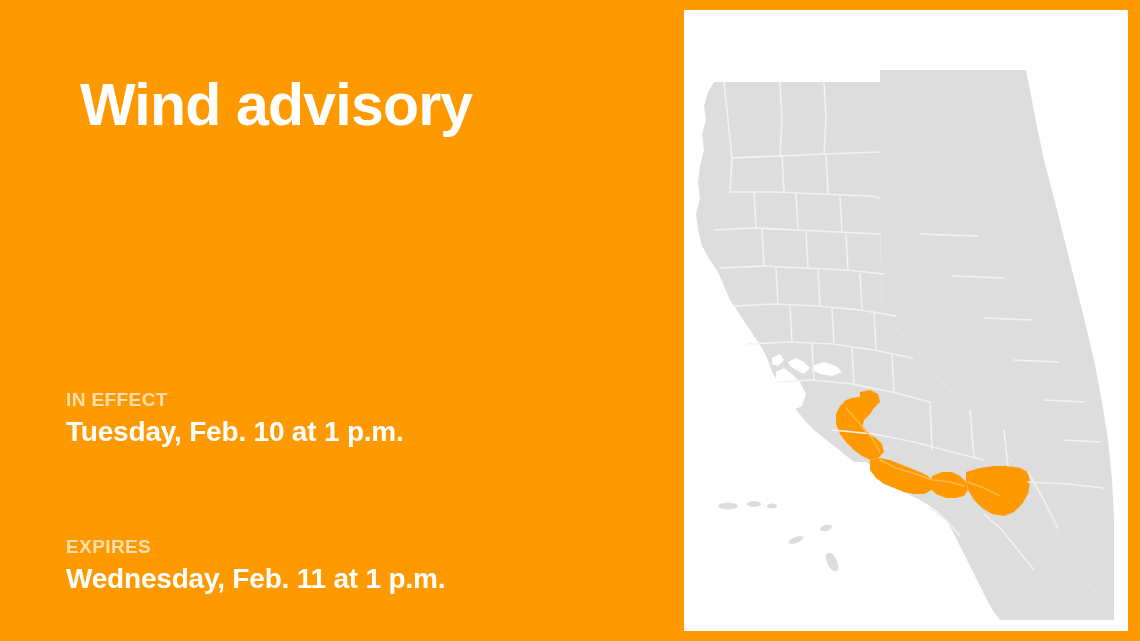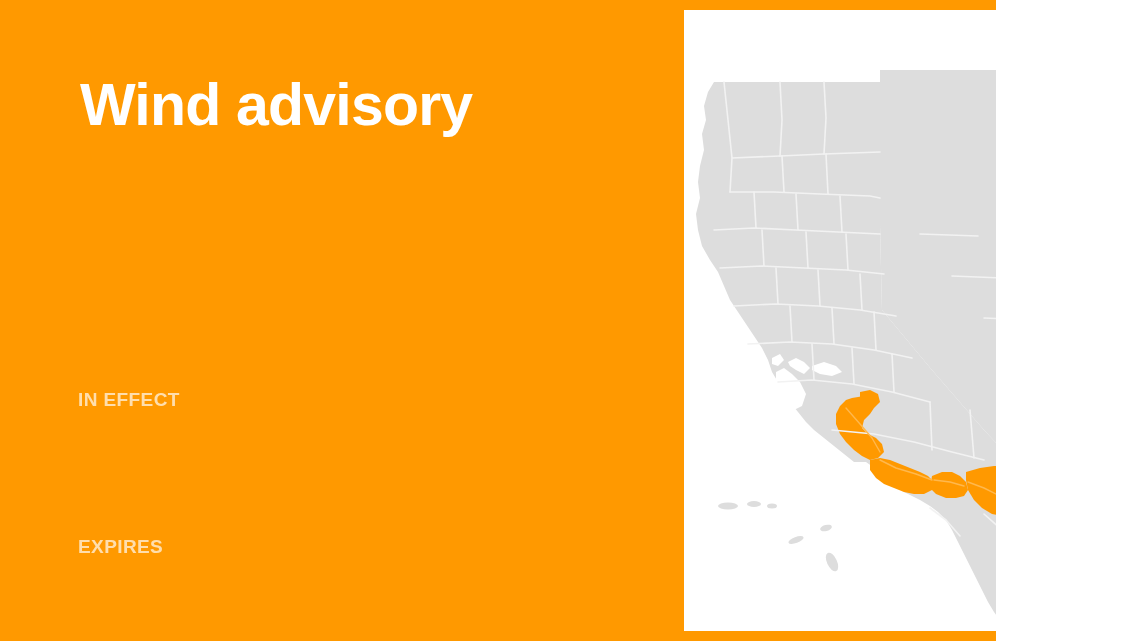--- a/index.html
+++ b/index.html
@@ -2,21 +2,21 @@
 <html><head>
 <meta charset="utf-8">
 <style>
   html, body {
     margin: 0;
     padding: 0;
     background: #ffffff;
   }
   #root {
     position: relative;
-    width: 996px;
+    width: 1140px;
     height: 641px;
     overflow: hidden;
     background: #ff9900;
     font-family: "Liberation Sans", sans-serif;
     -webkit-font-smoothing: antialiased;
   }
 
   
   #left-panel {
     position: absolute;
@@ -34,21 +34,21 @@
     font-size: 59px;
     font-weight: bold;
     color: #ffffff;
     letter-spacing: -0.8px;
     line-height: 1.0;
     white-space: nowrap;
   }
 
   .time-block {
     position: absolute;
-    left: 78px;
+    left: 66px;
   }
   #in-effect-block { top: 390px; }
   #expires-block  { top: 493px; margin-top: 44px; }
 
   .time-label {
     font-size: 19px;
     font-weight: bold;
     color: rgba(255, 255, 255, 0.68);
     letter-spacing: 0.4px;
     line-height: 1.0;
@@ -95,24 +95,26 @@
 <body>
 
 <div id="root">
 
   <div id="left-panel">
 
     <div id="advisory-title">Wind advisory</div>
 
     <div id="in-effect-block" class="time-block">
       <p class="time-label">IN EFFECT</p>
+      <p class="time-value">Tuesday, Feb. 10 at 1 p.m.</p>
     </div>
 
     <div id="expires-block" class="time-block">
       <p class="time-label">EXPIRES</p>
+      <p class="time-value">Wednesday, Feb. 11 at 1 p.m.</p>
     </div>
   </div>
 
   <div id="map-panel">
     <svg id="map-svg" viewBox="0 0 444 621" xmlns="http://www.w3.org/2000/svg">
 
       <g>
         <path fill="#dddddd" d="
           M 30,72
           L 196,72

